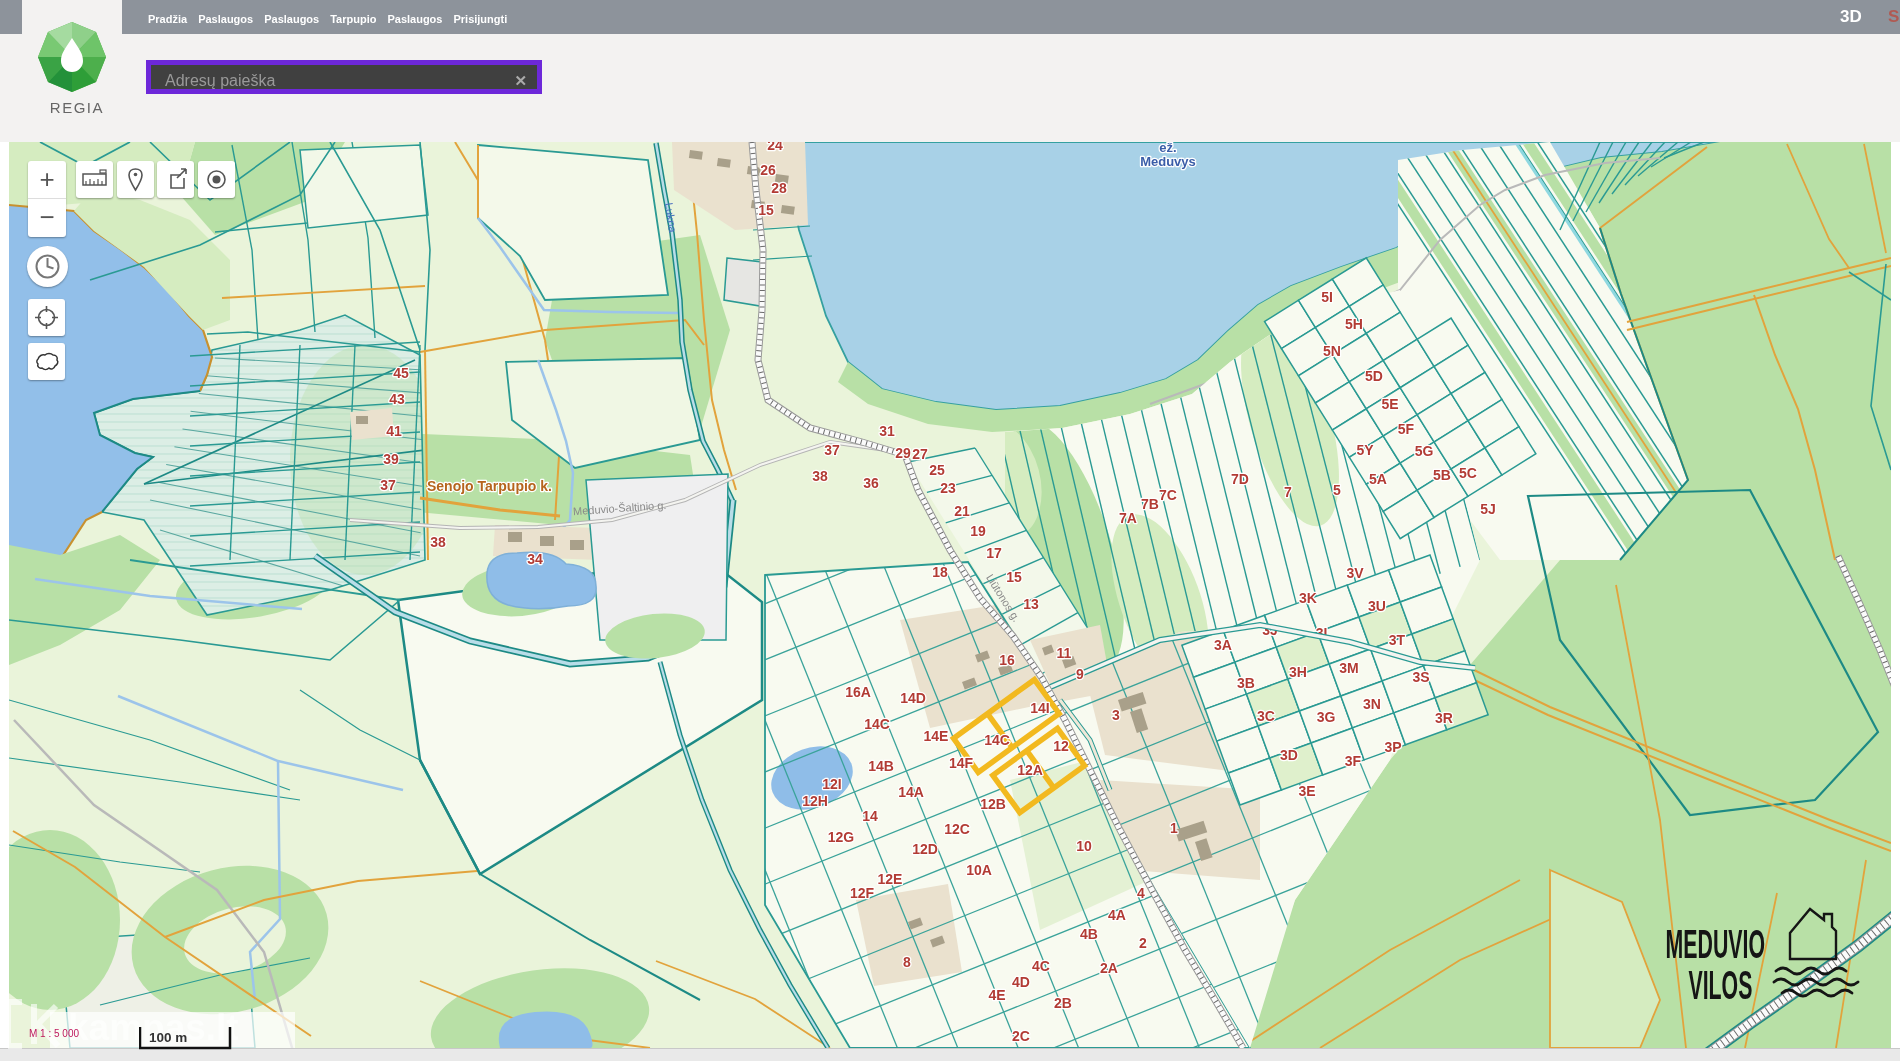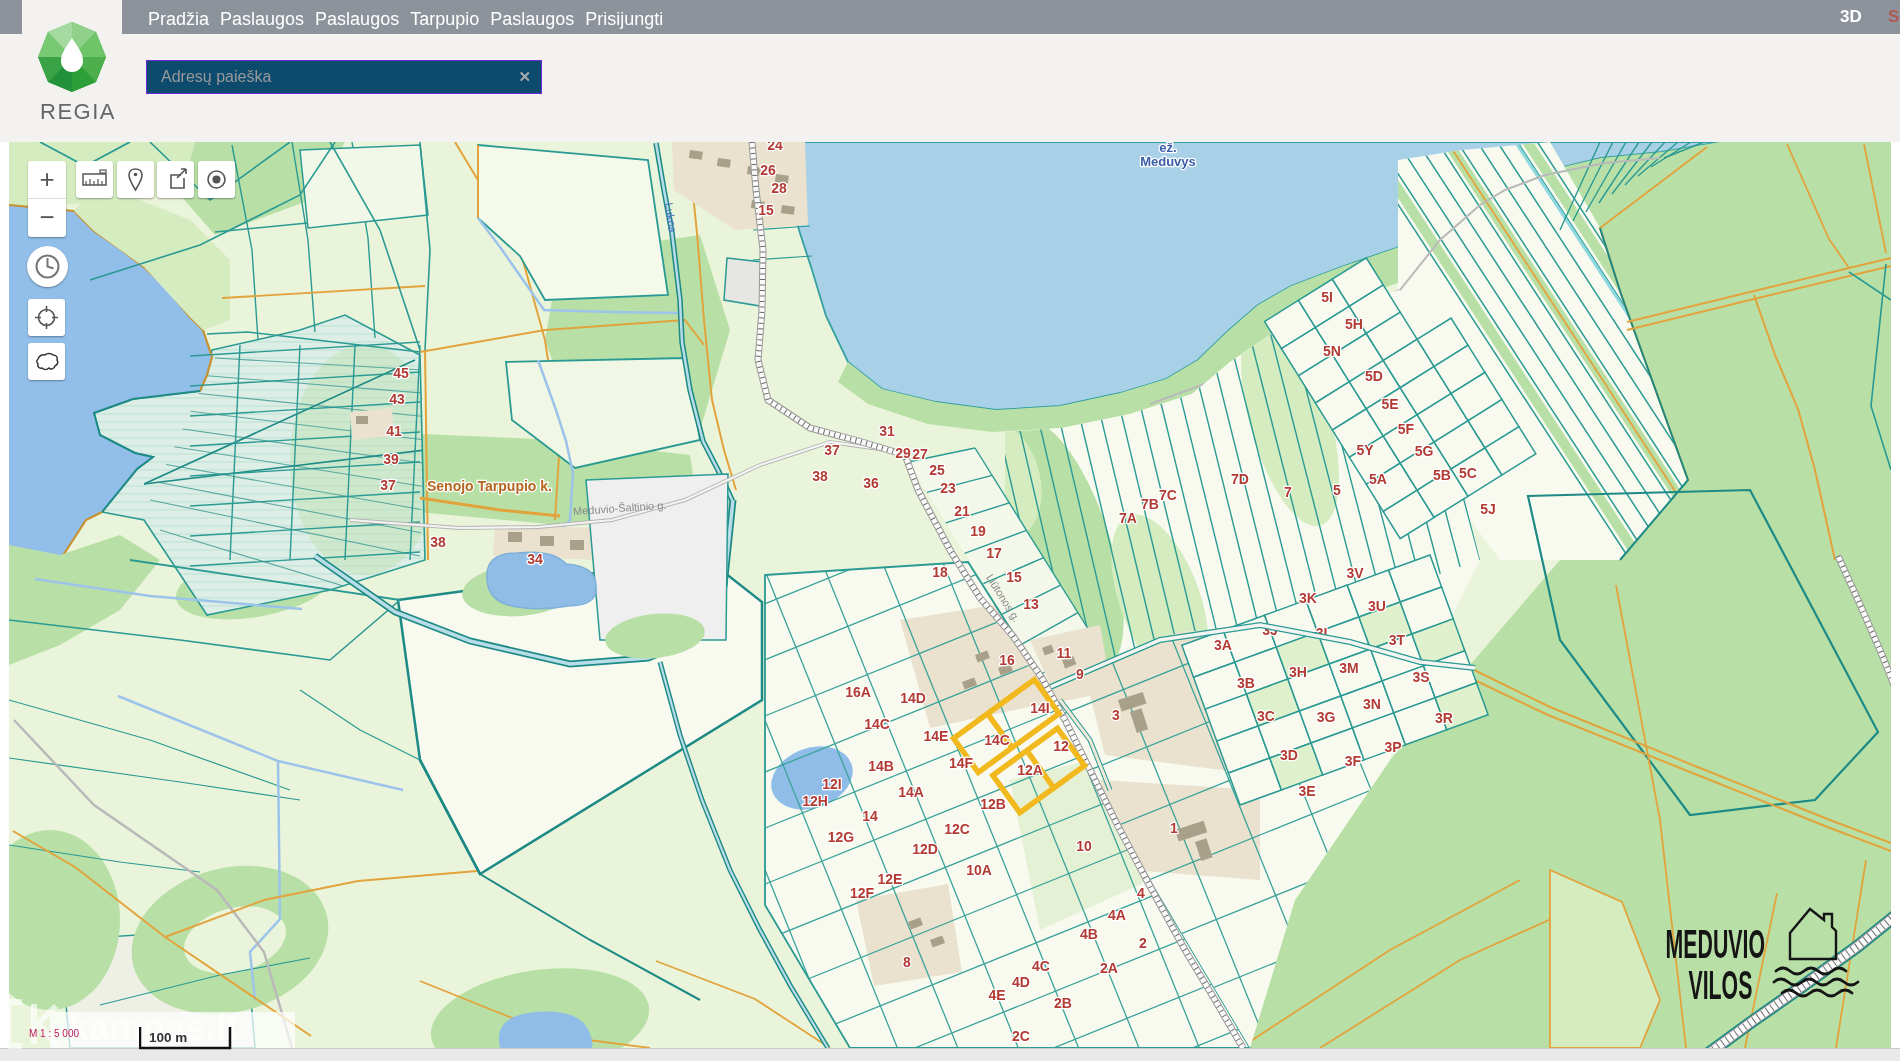--- a/index.html
+++ b/index.html
@@ -1,25 +1,25 @@
 <!DOCTYPE html>
 <html><head><meta charset="utf-8"><style>
 *{margin:0;padding:0;box-sizing:border-box}
 html,body{width:1900px;height:1061px;overflow:hidden;background:#fff;font-family:"Liberation Sans",sans-serif}
 .nav{position:absolute;left:0;top:0;width:1900px;height:34px;background:#8d939b}
-.nav a{color:#fff;font-weight:normal;font-size:18px;text-decoration:none;margin-right:11px}
+.nav a{color:#fff;font-weight:bold;font-size:11px;text-decoration:none;margin-right:11px}
 .navlinks{position:absolute;left:148px;top:9px}
 .tab{position:absolute;left:22px;top:0;width:100px;height:35px;background:#f3f2f1}
 .hdr{position:absolute;left:0;top:34px;width:1900px;height:108px;background:#f3f2f1}
-.search{position:absolute;left:146px;top:60px;width:396px;height:34px;background:#0c4a6e;border:1px solid #6d28d9}
+.search{position:absolute;left:146px;top:60px;width:396px;height:34px;background:#404040;border:5px solid #6d28d9}
 .search span{position:absolute;left:14px;top:7px;color:#999;font-size:16px}
 .search .x{left:auto;right:10px;top:7px;color:#aaa;font-weight:bold;font-size:15px}
 .d3{position:absolute;left:1840px;top:7px;color:#fff;font-weight:bold;font-size:17px}
 .sred{position:absolute;left:1888px;top:7px;color:#b05a52;font-weight:bold;font-size:17px}
-.regia{position:absolute;left:40px;top:99px;width:64px;text-align:right;color:#666;font-size:22px;letter-spacing:1.5px}
+.regia{position:absolute;left:40px;top:99px;width:64px;text-align:right;color:#666;font-size:15px;letter-spacing:1.5px}
 .map{position:absolute;left:9px;top:142px;width:1882px;height:906px;background:#eaf4da}
 .foot{position:absolute;left:0;top:1048px;width:1900px;height:13px;background:#e9e9e9;border-top:1px solid #c8c8c8}
 .btn{position:absolute;width:37px;height:37px;background:#fff;border-radius:3px;box-shadow:0 1px 2px rgba(0,0,0,.35)}
 .zoomctl{position:absolute;left:28px;top:161px;width:38px;height:76px;background:#fff;border-radius:3px;box-shadow:0 1px 2px rgba(0,0,0,.35);color:#555}
 .zoomctl div{width:38px;height:38px;text-align:center;font-size:26px;line-height:36px}
 .zoomctl div:first-child{border-bottom:1px solid #ddd}
 .circbtn{position:absolute;left:27px;top:246px;width:41px;height:41px;background:#fff;border-radius:50%;box-shadow:0 1px 2px rgba(0,0,0,.35)}
 .scalebox{position:absolute;left:50px;top:1012px;width:245px;height:36px;background:rgba(255,255,255,.7)}
 .mtxt{position:absolute;left:29px;top:1028px;font-size:10px;font-weight:normal;color:#be185d}
 .wm{position:absolute;left:4px;top:998px}

